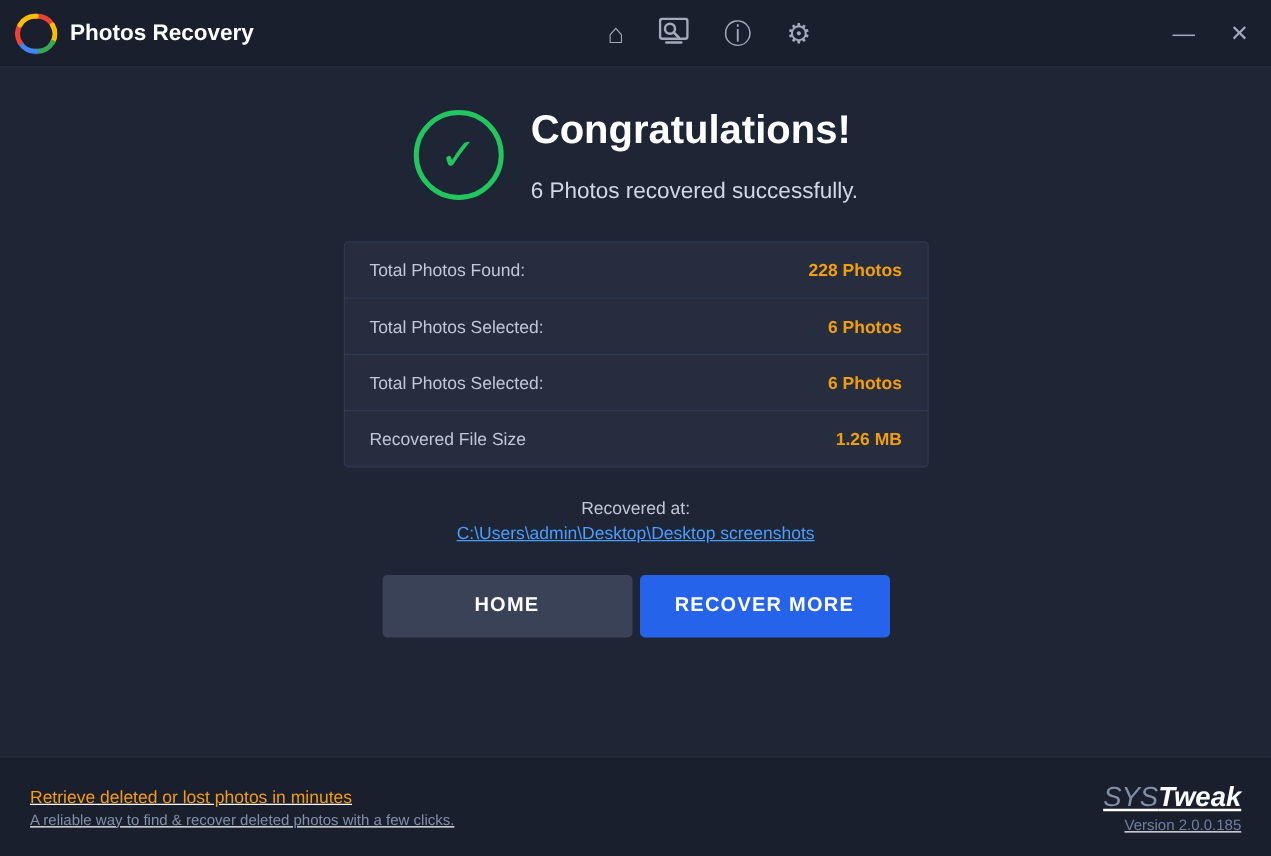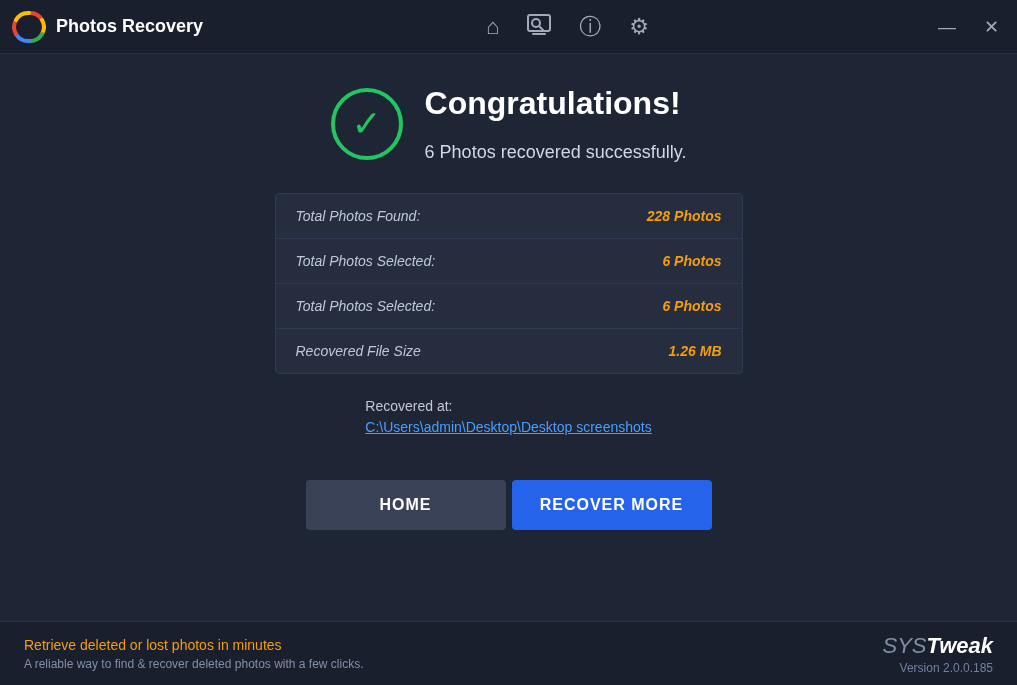--- a/index.html
+++ b/index.html
@@ -113,21 +113,20 @@
     }
 
     
     .stats-table {
       background: #252d3f;
       border: 1px solid #2e3a52;
       border-radius: 4px;
       width: 468px;
       margin-bottom: 24px;
       overflow: hidden;
-      font-style: italic;
     }
 
     .stats-row {
       display: flex;
       align-items: center;
       padding: 14px 20px;
       border-bottom: 1px solid #2e3a52;
     }
 
     .stats-row:last-child {
@@ -141,22 +140,22 @@
     }
 
     .stats-value {
       font-size: 14px;
       font-weight: 600;
       color: #f59e0b;
     }
 
     
     .recovery-path {
-      text-align: left;
-      margin-bottom: 44px;
+      text-align: center;
+      margin-bottom: 24px;
     }
 
     .recovery-path-label {
       font-size: 14px;
       color: #c0c8d8;
       margin-bottom: 4px;
     }
 
     .recovery-path-link {
       font-size: 14px;
@@ -196,27 +195,28 @@
       letter-spacing: 1px;
       cursor: pointer;
     }
 
     
     .footer {
       position: absolute;
       bottom: 0;
       left: 0;
       right: 0;
-      height: 64px;
+      height: 80px;
       background: #1a1f2e;
       border-top: 1px solid #2a3045;
       display: flex;
       align-items: center;
       justify-content: space-between;
       padding: 0 24px;
+      text-decoration: underline;
     }
 
     .footer-left {
       display: flex;
       flex-direction: column;
       gap: 4px;
     }
 
     .footer-tagline {
       font-size: 14px;

